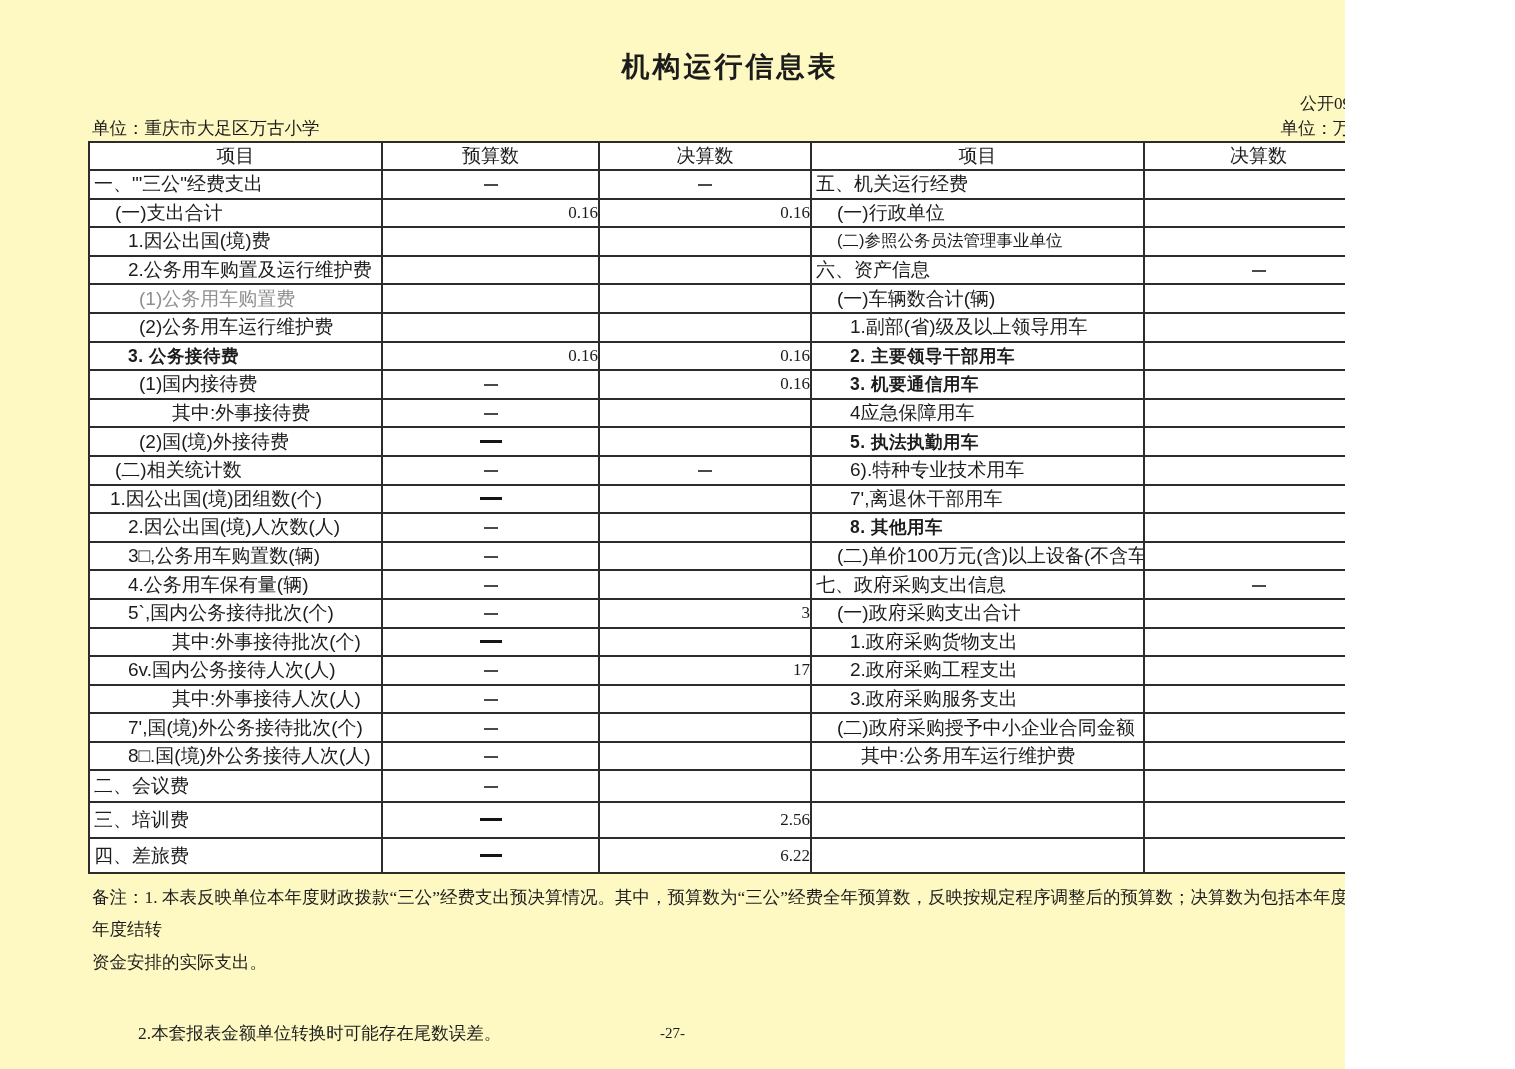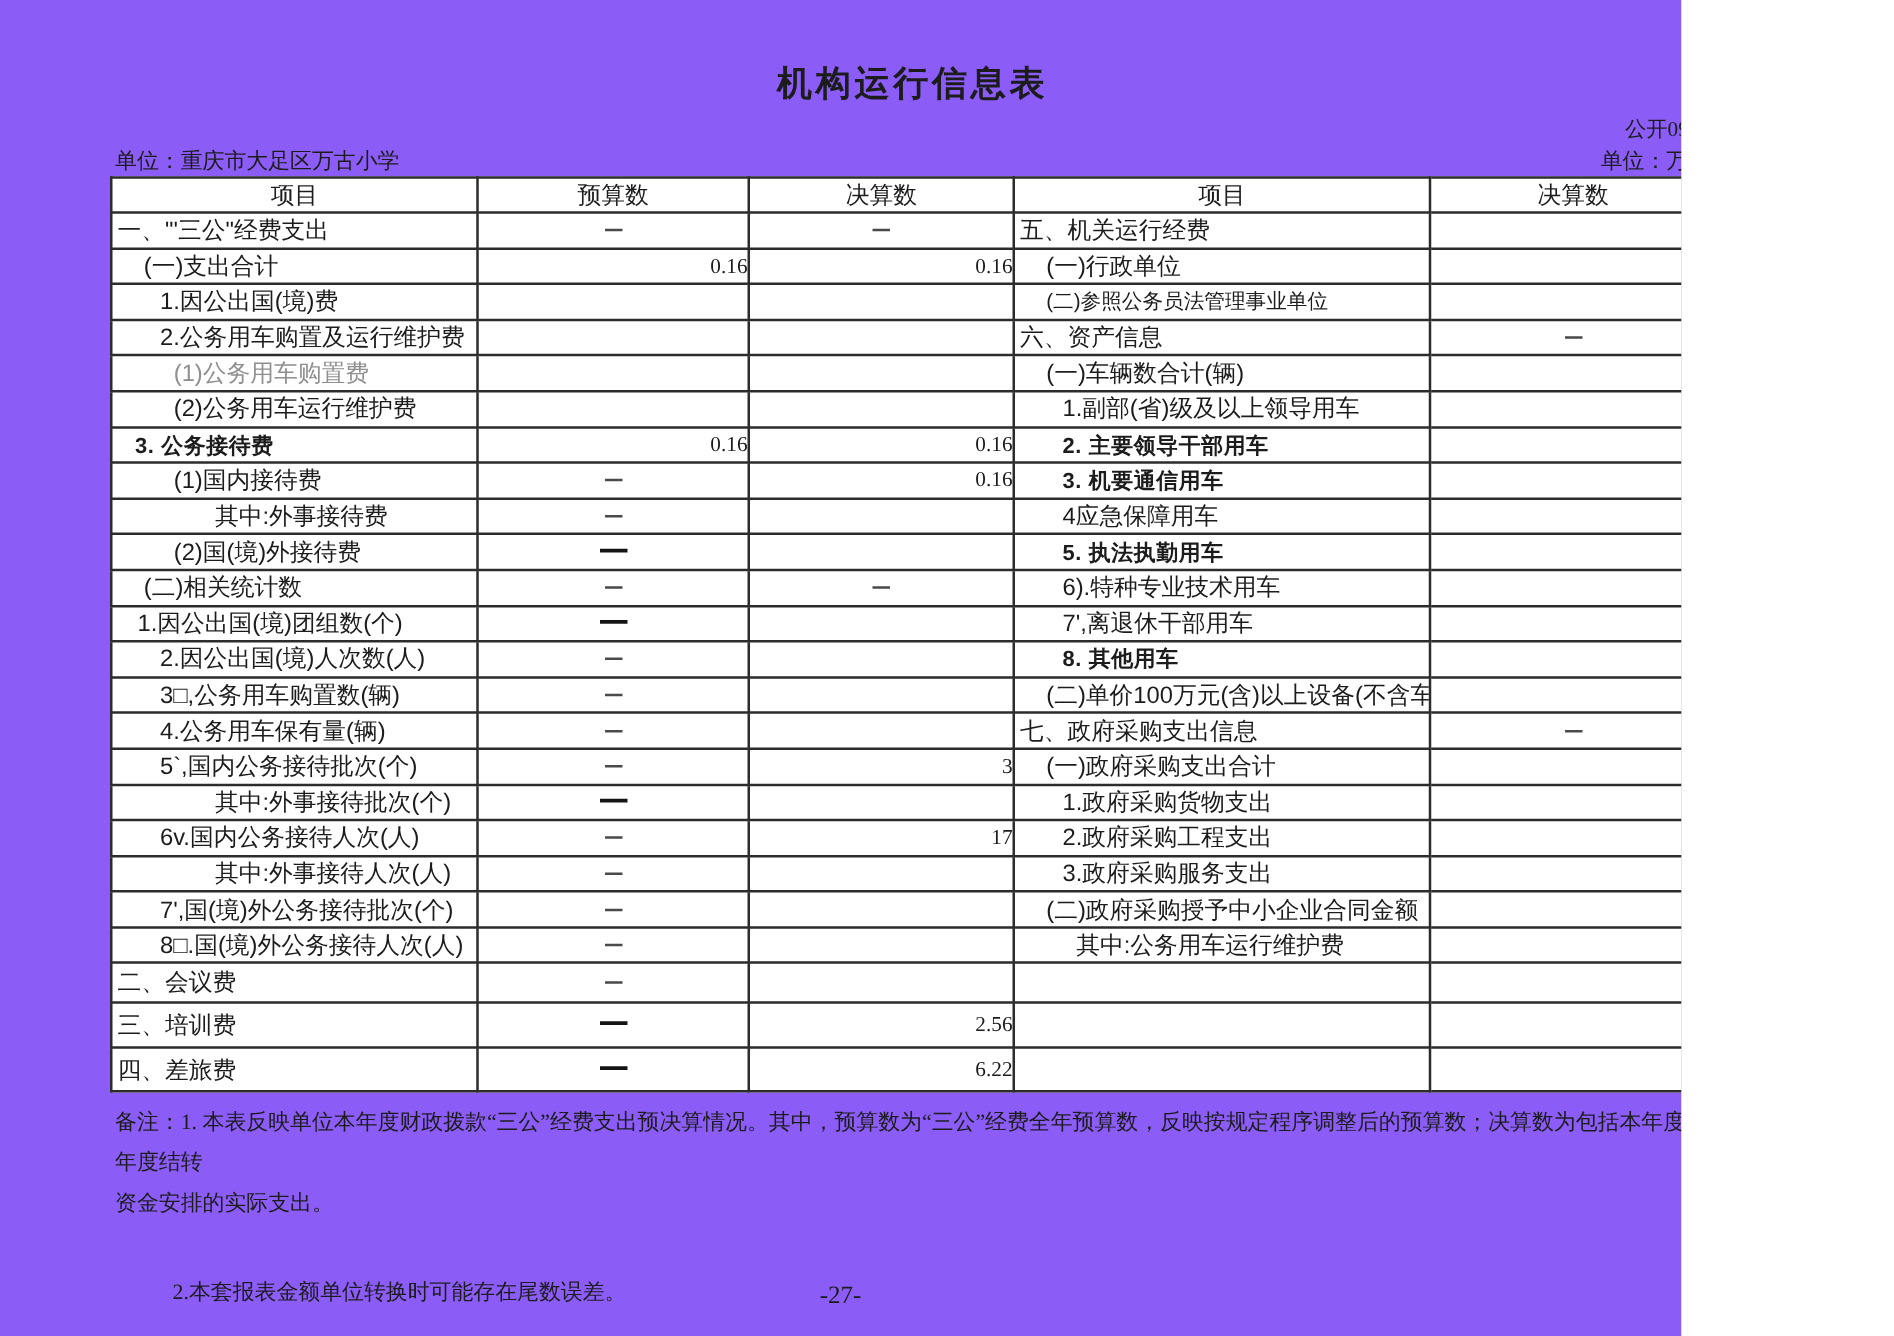--- a/index.html
+++ b/index.html
@@ -1,16 +1,16 @@
 <!DOCTYPE html>
 <html><head>
 <meta charset="utf-8">
 <style>
   html,body{margin:0;padding:0;background:#ffffff;}
-  .page{position:relative;width:1345px;height:1069px;background:#8b5cf6;color:#1c1c1c;overflow:hidden;
+  .page{position:relative;width:1345px;height:1069px;background:#fef9c3;color:#1c1c1c;overflow:hidden;
         font-family:"Liberation Serif","DejaVu Serif",serif;}
   .title{position:absolute;left:88px;top:50px;width:1284px;text-align:center;
          font-family:"Liberation Sans","DejaVu Sans",sans-serif;font-weight:bold;font-size:28px;
          letter-spacing:3px;line-height:1.2;}
   .form-code{position:absolute;left:88px;top:92px;width:1280px;text-align:right;font-size:17px;}
   .meta-row{position:absolute;left:92px;top:116px;width:1276px;display:flex;
             justify-content:space-between;font-size:17.5px;}
   table.budget-table{position:absolute;left:88px;top:141px;width:1284px;border-collapse:collapse;
             table-layout:fixed;background:#fff;}
   table.budget-table th,table.budget-table td{border:2px solid #2c2c2c;padding:0;overflow:hidden;
@@ -23,21 +23,21 @@
   td.label.muted{color:#8f8f8f;}
   td.label.small{font-size:16.5px;}
   td.num{font-family:"Liberation Serif","DejaVu Serif",serif;font-size:17px;text-align:right;
          padding-right:10px;}
   td.dashcell{text-align:center;}
   span.dash{display:inline-block;width:14px;border-top:2px solid #4a4a4a;vertical-align:3px;}
   span.dash.heavy{width:22px;border-top:3.5px solid #141414;vertical-align:4px;}
   .notes{position:absolute;left:92px;top:881px;width:1396px;font-size:17.5px;line-height:1.85;}
   .notes p{margin:0;}
   .notes p.indent{padding-left:46px;margin-top:39px;}
-  .page-number{position:absolute;left:0;top:1025px;width:100%;text-align:center;font-size:20px;}
+  .page-number{position:absolute;left:0;top:1025px;width:100%;text-align:center;font-size:15px;}
 </style>
 </head>
 <body>
 
 <div class="page">
   <div class="title">机构运行信息表</div>
   <div class="form-code">公开09表</div>
   <div class="meta-row">
     <span>单位：重庆市大足区万古小学</span>
     <span>单位：万元</span>
@@ -97,21 +97,21 @@
           <td></td>
         </tr>
         <tr>
           <td class="label" style="padding-left: 49px;">(2)公务用车运行维护费</td>
           <td></td>
           <td></td>
           <td class="label" style="padding-left: 38px;">1.副部(省)级及以上领导用车</td>
           <td></td>
         </tr>
         <tr>
-          <td class="label bold" style="padding-left: 18px;">3. 公务接待费</td>
+          <td class="label bold" style="padding-left: 38px;">3. 公务接待费</td>
           <td class="num">0.16</td>
           <td class="num">0.16</td>
           <td class="label bold" style="padding-left: 38px;">2. 主要领导干部用车</td>
           <td></td>
         </tr>
         <tr>
           <td class="label" style="padding-left: 49px;">(1)国内接待费</td>
           <td class="dashcell"><span class="dash"></span></td>
           <td class="num">0.16</td>
           <td class="label bold" style="padding-left: 38px;">3. 机要通信用车</td>

